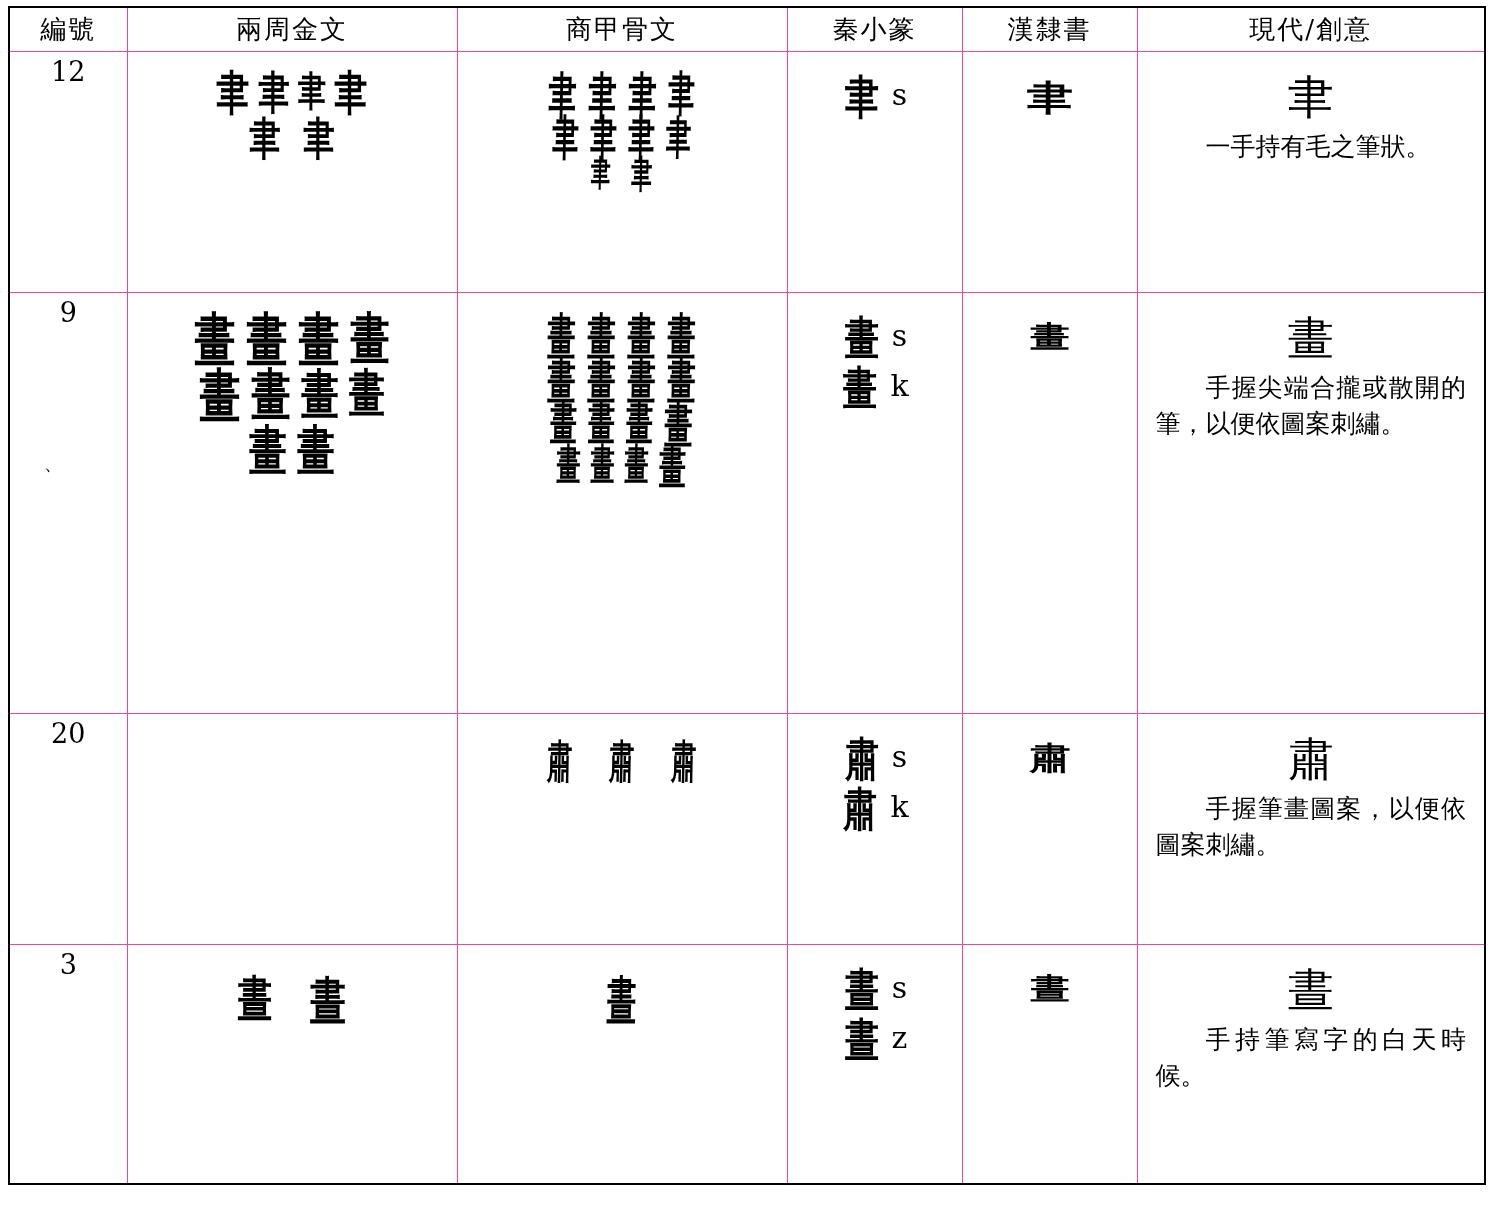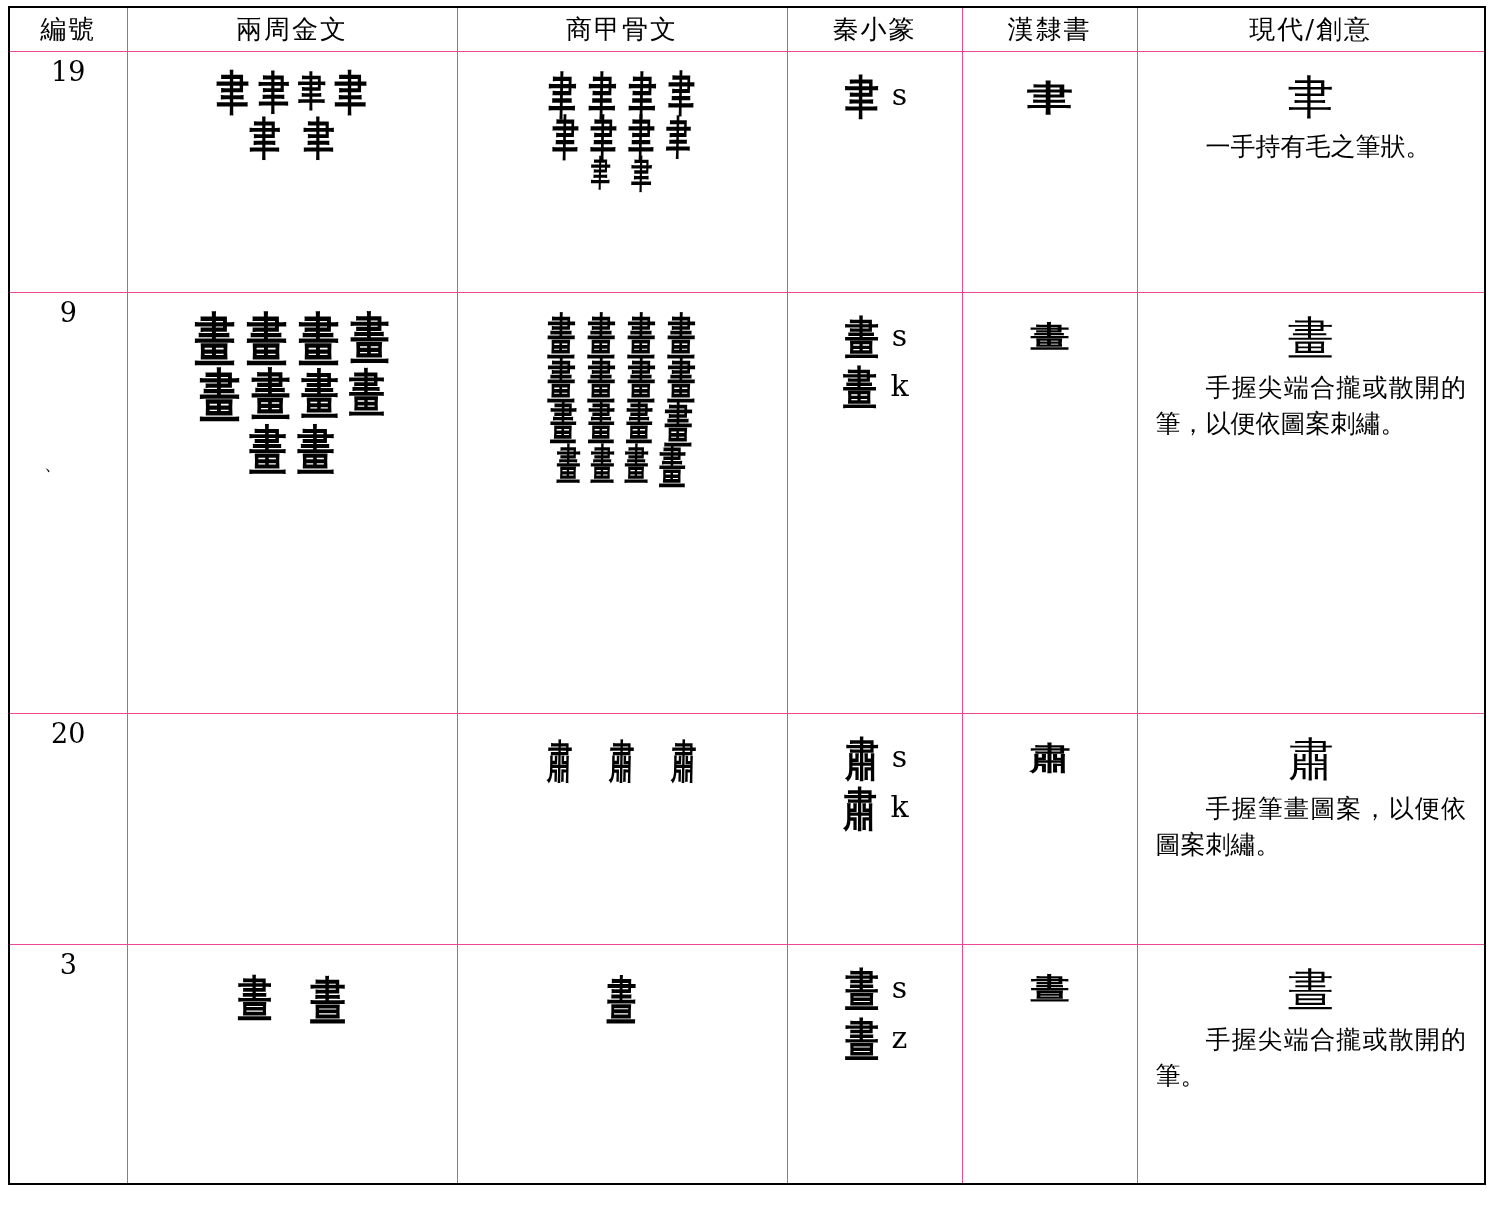--- a/index.html
+++ b/index.html
@@ -186,21 +186,21 @@
         <th>兩周金文</th>
         <th>商甲骨文</th>
         <th>秦小篆</th>
         <th>漢隸書</th>
         <th>現代/創意</th>
       </tr>
     </thead>
     <tbody>
 
       <tr class="r10">
-        <td class="num">19</td>
+        <td class="num">12</td>
         <td>
           <div class="glyph-grid">
             <div class="glyph-row">
               <span class="gcell">
                   <span class="g archaic" style="font-size:42px">聿</span>
                 </span>
               <span class="gcell">
                   <span class="g archaic" style="font-size:40px">聿</span>
                 </span>
               <span class="gcell">
@@ -489,20 +489,20 @@
           </div>
         </td>
         <td class="clerk-cell">
           <div class="clerk-wrap">
             <span class="g clerk clerk-glyph" style="font-size:34px">晝</span>
           </div>
         </td>
         <td class="modern-cell">
           <div class="modern-wrap">
             <div class="modern-glyph">晝</div>
-            <div class="modern-desc">手握尖端合攏或散開的筆。</div>
+            <div class="modern-desc">手持筆寫字的白天時候。</div>
           </div>
         </td>
       </tr>
 
     </tbody>
   </table>
 </div>
 
 </body></html>

